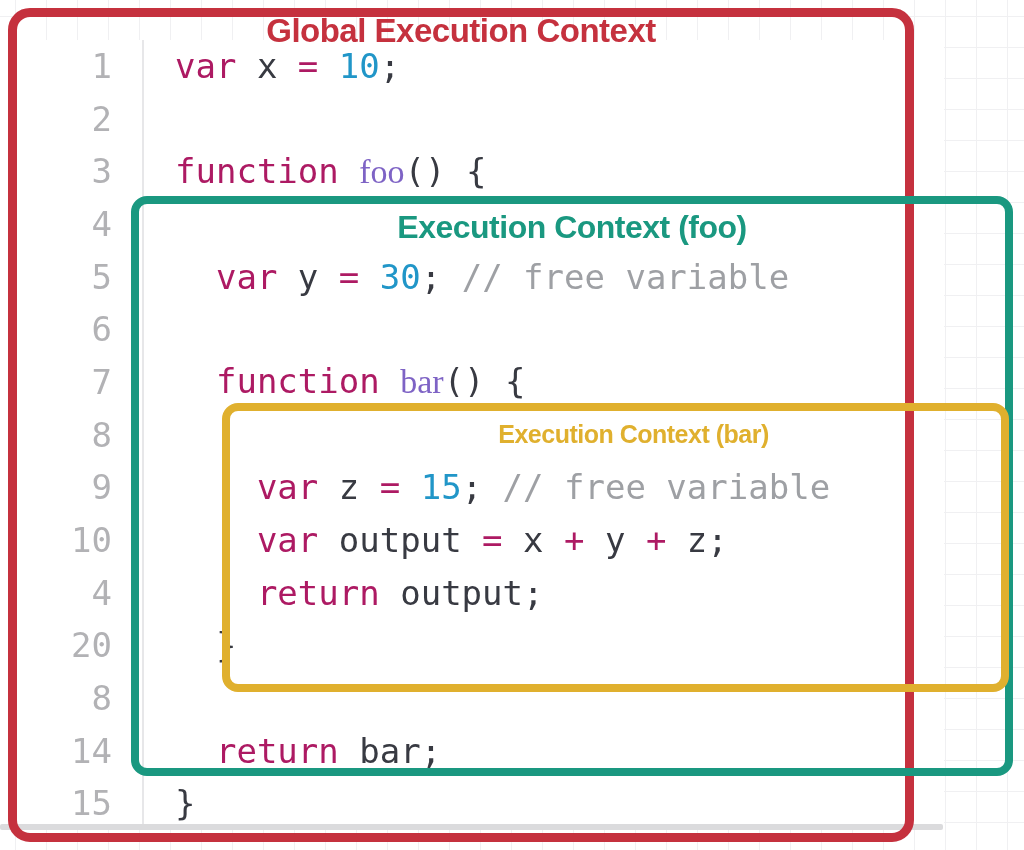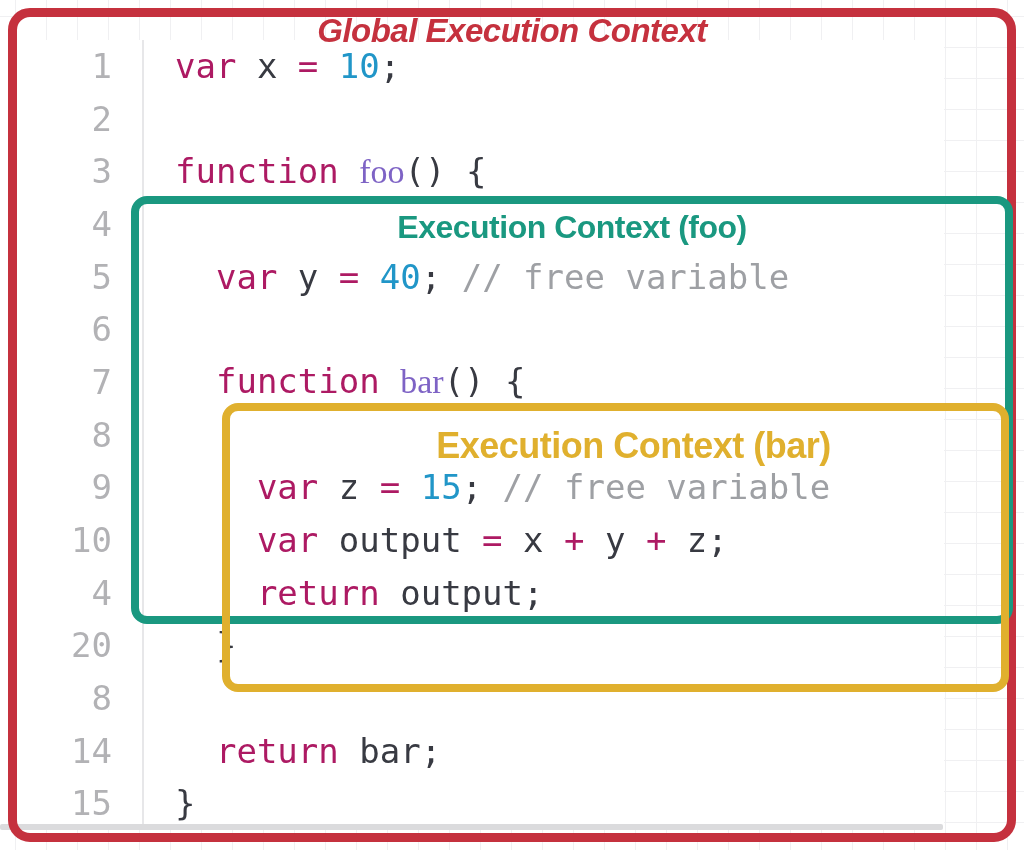--- a/index.html
+++ b/index.html
@@ -34,51 +34,51 @@
   .tok-num{color:var(--c-num);}
   .tok-fn{color:var(--c-fn);font-family:Liberation Serif, serif;}
   .tok-cm{color:var(--c-cm);}
   .tok-pl{color:var(--c-pl);}
   .scrollbar{
     position:absolute;left:0;top:824px;width:943px;height:6px;
     background:#dbdbdd;border-radius:2px;
   }
   .ctx-box{position:absolute;box-sizing:border-box;background:transparent;}
   .box-global{
-    left:8px;top:8px;width:1008px;height:834px;
-    border:9px solid var(--c-global);border-radius:22px;font-style:italic;
+    left:8px;top:8px;width:906px;height:834px;
+    border:9px solid var(--c-global);border-radius:22px;
   }
   .box-foo{
-    left:131px;top:196px;width:882px;height:428px;
+    left:131px;top:196px;width:882px;height:580px;
     border:8px solid var(--c-foo);border-radius:16px;
   }
   .box-bar{
     left:222px;top:403px;width:787px;height:289px;
     border:8px solid var(--c-bar);border-radius:16px;
   }
   .ctx-title{
     position:absolute;left:0;right:0;text-align:center;
     font-weight:bold;letter-spacing:-0.5px;line-height:38px;
   }
   .title-global{top:-5px;font-size:33px;color:var(--c-global);}
   .title-foo{top:4px;font-size:32px;color:var(--c-foo);}
-  .title-bar{top:16px;font-size:36px;color:var(--c-bar);padding-left:36px;}
+  .title-bar{top:4px;font-size:25px;color:var(--c-bar);padding-left:36px;}
 </style>
 </head>
 <body>
 
 <div class="canvas" style="--c-global: #C5313E; --c-foo: #1A9880; --c-bar: #E0B02E; --c-kw: #AD1A63; --c-num: #2196C8; --c-fn: #7E63C5; --c-cm: #9EA0A4; --c-pl: #383A42; --c-linenum: #B2B2B5;">
 
   <div class="editor">
     <div class="code-rows" id="code-rows">
         <div class="code-row"><div class="line-num">1</div><div class="code-text"><span class="tok-kw">var</span><span class="tok-pl"> x </span><span class="tok-kw">=</span><span class="tok-pl"> </span><span class="tok-num">10</span><span class="tok-pl">;</span></div></div>
         <div class="code-row"><div class="line-num">2</div><div class="code-text"></div></div>
         <div class="code-row"><div class="line-num">3</div><div class="code-text"><span class="tok-kw">function</span><span class="tok-pl"> </span><span class="tok-fn">foo</span><span class="tok-pl">() {</span></div></div>
         <div class="code-row"><div class="line-num">4</div><div class="code-text"></div></div>
-        <div class="code-row"><div class="line-num">5</div><div class="code-text"><span class="tok-pl">  </span><span class="tok-kw">var</span><span class="tok-pl"> y </span><span class="tok-kw">=</span><span class="tok-pl"> </span><span class="tok-num">40</span><span class="tok-pl">; </span><span class="tok-cm">// free variable</span></div></div>
+        <div class="code-row"><div class="line-num">5</div><div class="code-text"><span class="tok-pl">  </span><span class="tok-kw">var</span><span class="tok-pl"> y </span><span class="tok-kw">=</span><span class="tok-pl"> </span><span class="tok-num">30</span><span class="tok-pl">; </span><span class="tok-cm">// free variable</span></div></div>
         <div class="code-row"><div class="line-num">6</div><div class="code-text"></div></div>
         <div class="code-row"><div class="line-num">7</div><div class="code-text"><span class="tok-pl">  </span><span class="tok-kw">function</span><span class="tok-pl"> </span><span class="tok-fn">bar</span><span class="tok-pl">() {</span></div></div>
         <div class="code-row"><div class="line-num">8</div><div class="code-text"></div></div>
         <div class="code-row"><div class="line-num">9</div><div class="code-text"><span class="tok-pl">    </span><span class="tok-kw">var</span><span class="tok-pl"> z </span><span class="tok-kw">=</span><span class="tok-pl"> </span><span class="tok-num">15</span><span class="tok-pl">; </span><span class="tok-cm">// free variable</span></div></div>
         <div class="code-row"><div class="line-num">10</div><div class="code-text"><span class="tok-pl">    </span><span class="tok-kw">var</span><span class="tok-pl"> output </span><span class="tok-kw">=</span><span class="tok-pl"> x </span><span class="tok-kw">+</span><span class="tok-pl"> y </span><span class="tok-kw">+</span><span class="tok-pl"> z;</span></div></div>
         <div class="code-row"><div class="line-num">4</div><div class="code-text"><span class="tok-pl">    </span><span class="tok-kw">return</span><span class="tok-pl"> output;</span></div></div>
         <div class="code-row"><div class="line-num">20</div><div class="code-text"><span class="tok-pl">  }</span></div></div>
         <div class="code-row"><div class="line-num">8</div><div class="code-text"></div></div>
         <div class="code-row"><div class="line-num">14</div><div class="code-text"><span class="tok-pl">  </span><span class="tok-kw">return</span><span class="tok-pl"> bar;</span></div></div>
         <div class="code-row"><div class="line-num">15</div><div class="code-text"><span class="tok-pl">}</span></div></div>

